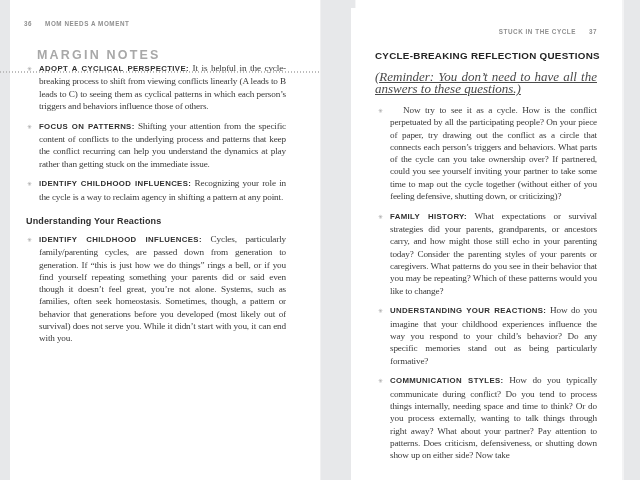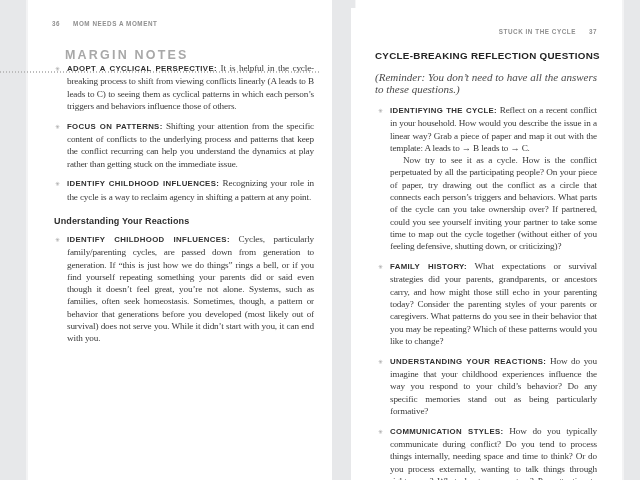--- a/index.html
+++ b/index.html
@@ -9,21 +9,21 @@
     font-family:"Liberation Serif", serif;
     -webkit-font-smoothing:antialiased;
   }
   
   .strip { position:absolute; top:0; height:480px; background:#e7e8ea; }
   .strip-left   { left:0;   width:26px; border-right:2px solid #f3f3f4; }
   .strip-gutter { left:320px; width:34px; border-left:1px solid #f0f0f1; border-right:1px solid #f5f5f6; }
   .strip-right  { left:622px; width:18px; border-left:2px solid #f3f3f4; }
 
   .page { position:absolute; top:0; height:480px; background:#fff; box-sizing:border-box; }
-  .page-left  { left:38px;  width:294px; padding:20px 18px 0 14px; }
+  .page-left  { left:10px;  width:294px; padding:20px 18px 0 14px; }
   .page-right { left:351px; width:268px; padding:20px 22px 0 24px;margin-top:8px; }
 
   .running-header {
     display:flex; align-items:baseline;
     font-family:"Liberation Sans", sans-serif;
     font-size:6.3px; font-weight:bold; letter-spacing:0.55px;
     color:#8f8f8f; white-space:nowrap;
   }
   .rh-left  { gap:13px; }
   .rh-right { justify-content:flex-end; gap:13px; }
@@ -34,22 +34,23 @@
     font-weight:bold; font-size:12.5px; letter-spacing:2.2px;
     color:#a8a8a8; white-space:nowrap;
   }
   .dotted-rule {
     position:absolute; left:0; top:71px; width:320px; height:2px;
     background-image:repeating-linear-gradient(90deg,#bcbcbc 0 1px,transparent 1px 3px);
   }
 
   .reminder {
     margin:15px 0 0 0;
-    font-style:italic; font-size:11px; line-height:12px;
+    font-style:italic; font-size:13px; line-height:12px;
     color:#4a4a4a;
+    text-decoration:underline;
   }
   .page-right .reminder { text-align:justify; margin-top:10px; }
 
   .rq-title {
     margin-top:15px;
     font-family:"Liberation Sans", sans-serif;
     font-weight:bold; font-size:9.8px; letter-spacing:0.3px;
     color:#242424; white-space:nowrap;
   }
 
@@ -134,22 +135,20 @@
     </div>
 
     <div class="rq-title">CYCLE-BREAKING REFLECTION QUESTIONS</div>
 
     <div class="reminder">(Reminder: You don’t need to have all the answers to these questions.)</div>
 
     <div class="bullets">
 
       <div class="bullet">
         <span class="bullet-icon">✳</span>
-        <p><span class="lead">IDENTIFYING THE CYCLE:</span>
-        <span>Reflect on a recent conflict in your household. How would you describe the issue in a linear way? Grab a piece of paper and map it out with the template: A leads to → B leads to → C.</span></p>
         <p class="para2">Now try to see it as a cycle. How is the conflict perpetuated by all the participating people? On your piece of paper, try drawing out the conflict as a circle that connects each person’s triggers and behaviors. What parts of the cycle can you take ownership over? If partnered, could you see yourself inviting your partner to take some time to map out the cycle together (without either of you feeling defensive, shutting down, or criticizing)?</p>
       </div>
 
       <div class="bullet">
         <span class="bullet-icon">✳</span>
         <p><span class="lead">FAMILY HISTORY:</span>
         <span>What expectations or survival strategies did your parents, grandparents, or ancestors carry, and how might those still echo in your parenting today? Consider the parenting styles of your parents or caregivers. What patterns do you see in their behavior that you may be repeating? Which of these patterns would you like to change?</span></p>
       </div>
 
       <div class="bullet">

